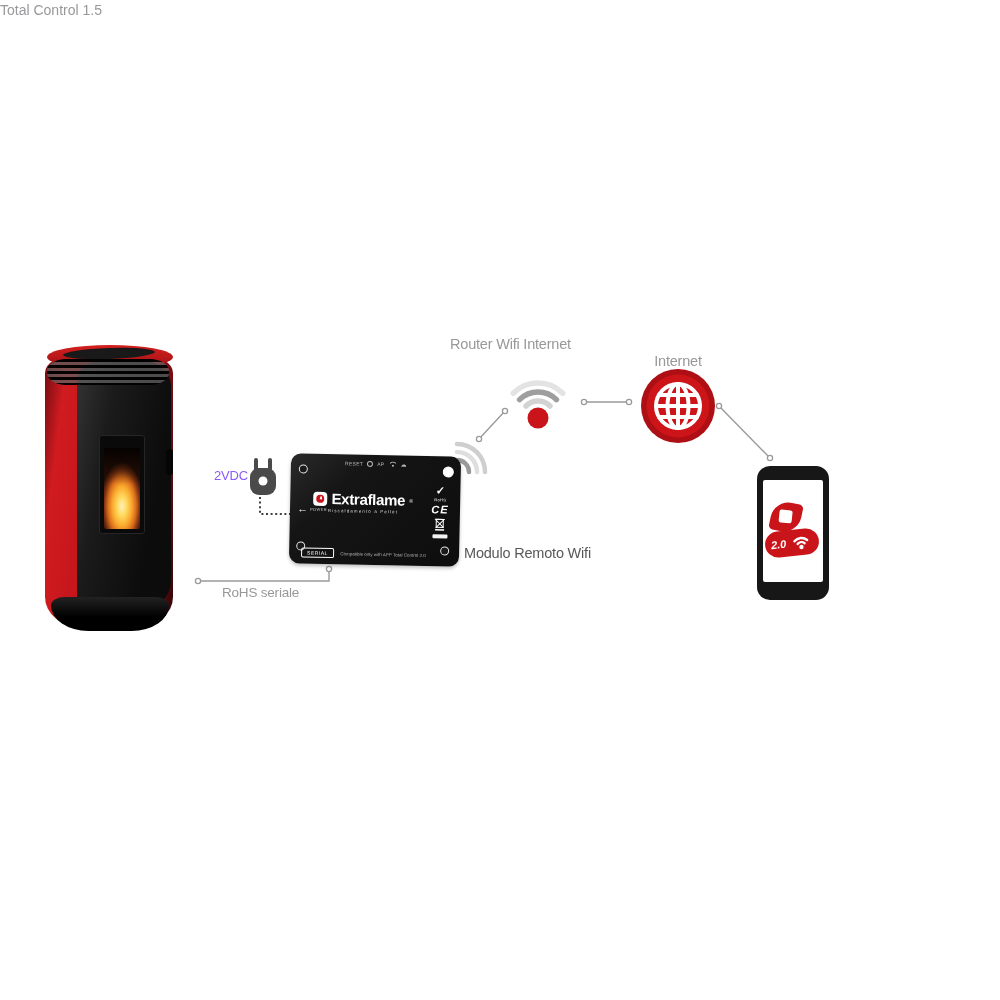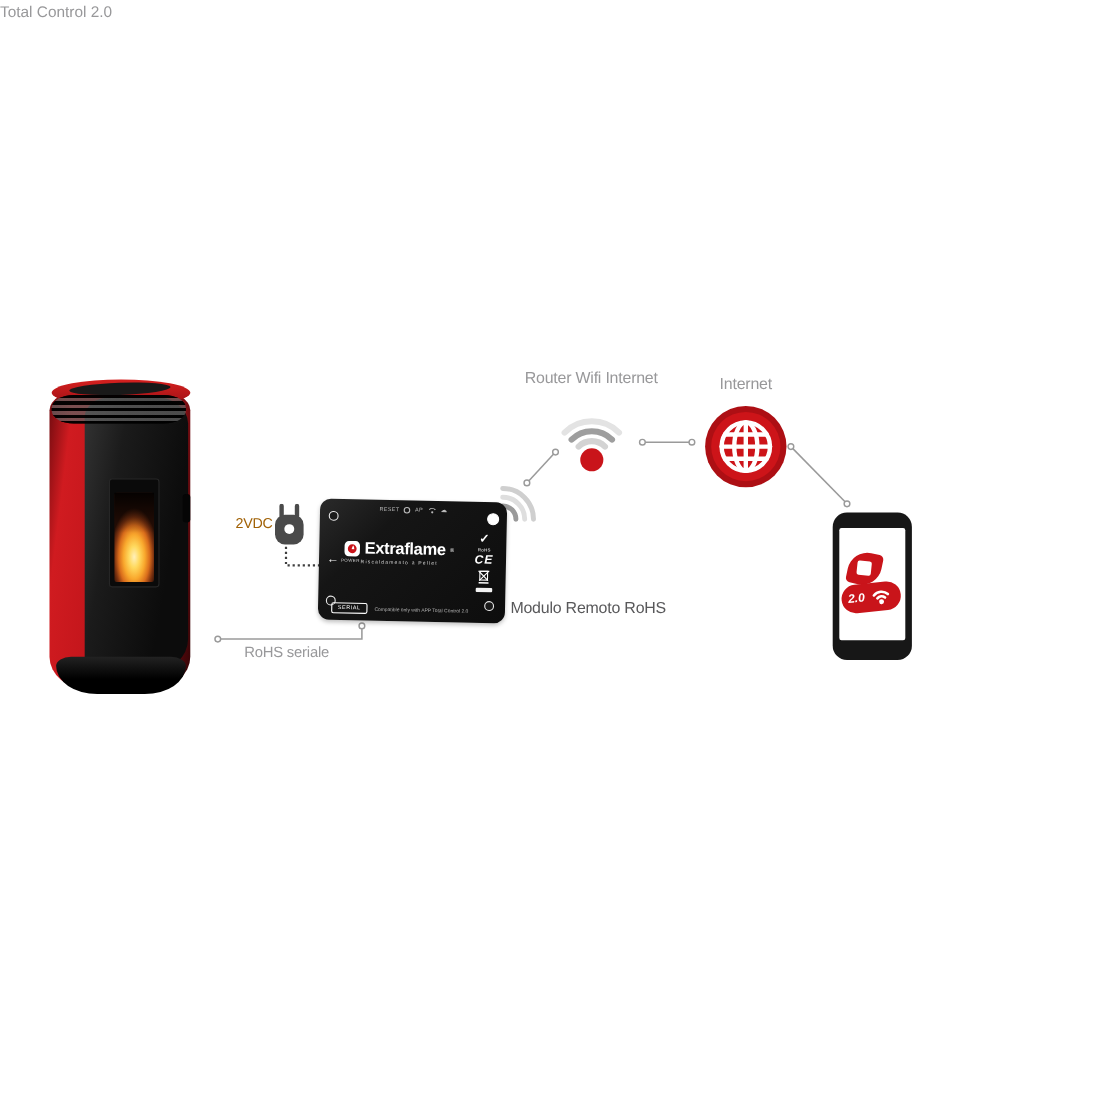--- a/index.html
+++ b/index.html
@@ -2,24 +2,24 @@
 <html><head>
 <meta charset="utf-8">
 <style>
   html,body{margin:0;padding:0;background:#fff;}
   .canvas{position:relative;width:1000px;height:1000px;background:#fff;overflow:hidden;
           font-family:"Liberation Sans",sans-serif;}
   .abs{position:absolute;}
 
   
   .lbl{position:absolute;color:#98989a;font-size:14.5px;letter-spacing:-0.2px;}
-  .router-lbl{left:450px;top:336px;width:175px;text-align:center;}
-  .inet-lbl{left:630px;top:342px;width:96px;text-align:center;}
+  .router-lbl{left:450px;top:336px;width:175px;}
+  .inet-lbl{left:630px;top:353px;width:96px;text-align:center;}
   .cavo-lbl{left:222px;top:585px;width:120px;font-size:13.5px;}
-  .pw-lbl{left:214px;top:468px;font-size:13px;color:#a16207;}
+  .pw-lbl{left:214px;top:468px;font-size:13px;color:#8b5cf6;}
   .app-lbl{left:838px;top:558px;font-size:14px;line-height:21px;color:#98989a;}
   .caption{position:absolute;left:464px;top:545px;font-size:14.5px;color:#58585a;letter-spacing:-0.2px;}
 
   
   .stove{position:absolute;left:45px;top:345px;width:130px;height:305px;}
   .stove-cap{position:absolute;left:2px;top:0;width:126px;height:24px;border-radius:50%;
              background:linear-gradient(180deg,#d5201f,#9d1015);}
   .stove-cap-top{position:absolute;left:18px;top:3px;width:92px;height:11px;border-radius:50%;
              background:#191919;transform:rotate(-2deg);}
   .stove-body{position:absolute;left:0;top:10px;width:128px;height:272px;
@@ -177,21 +177,21 @@
         <line x1="2" y1="2.5" x2="10" y2="10.5" stroke="#fff" stroke-width="1"></line>
         <line x1="1.5" y1="12.5" x2="10.5" y2="12.5" stroke="#fff" stroke-width="1.4"></line>
       </svg>
       <div class="made-bar"></div>
     </div>
 
     <div class="mod-serial">SERIAL</div>
     <div class="mod-note">Compatible only with APP Total Control 2.0</div>
   </div>
 
-  <div class="caption">Modulo Remoto RoHS</div>
+  <div class="caption">Modulo Remoto Wifi</div>
   <div class="lbl cavo-lbl">RoHS seriale</div>
 
   <div class="lbl router-lbl">Router Wifi Internet</div>
   <svg class="abs" style="left:495px;top:372px;" width="86" height="62" viewBox="0 0 86 62">
     <path d="M18.25,21.25 A35,35 0 0 1 67.75,21.25" fill="none" stroke="#e3e3e3" stroke-width="5.5" stroke-linecap="round"></path>
     <path d="M24.6,27.6 A26,26 0 0 1 61.4,27.6" fill="none" stroke="#9e9e9e" stroke-width="5.5" stroke-linecap="round"></path>
     <path d="M31,34 A17,17 0 0 1 55,34" fill="none" stroke="#d3d3d3" stroke-width="5.5" stroke-linecap="round"></path>
     <circle cx="43" cy="46" r="10.5" fill="#c9141a"></circle>
   </svg>
 
@@ -219,16 +219,16 @@
         <svg width="24" height="18" viewBox="0 0 24 18">
           <path d="M5.6,7.6 A9,9 0 0 1 18.4,7.6" fill="none" stroke="#fff" stroke-width="2.4" stroke-linecap="round"></path>
           <path d="M8.5,10.5 A5,5 0 0 1 15.5,10.5" fill="none" stroke="#fff" stroke-width="2.4" stroke-linecap="round"></path>
           <circle cx="12" cy="14" r="2.2" fill="#fff"></circle>
         </svg>
       </div>
     </div>
   </div>
 
   <div class="app-lbl">
-    <div>Total Control 2.0</div>
+    <div>Total Control 1.5</div>
   </div>
 
 </div>
 
 </body></html>

